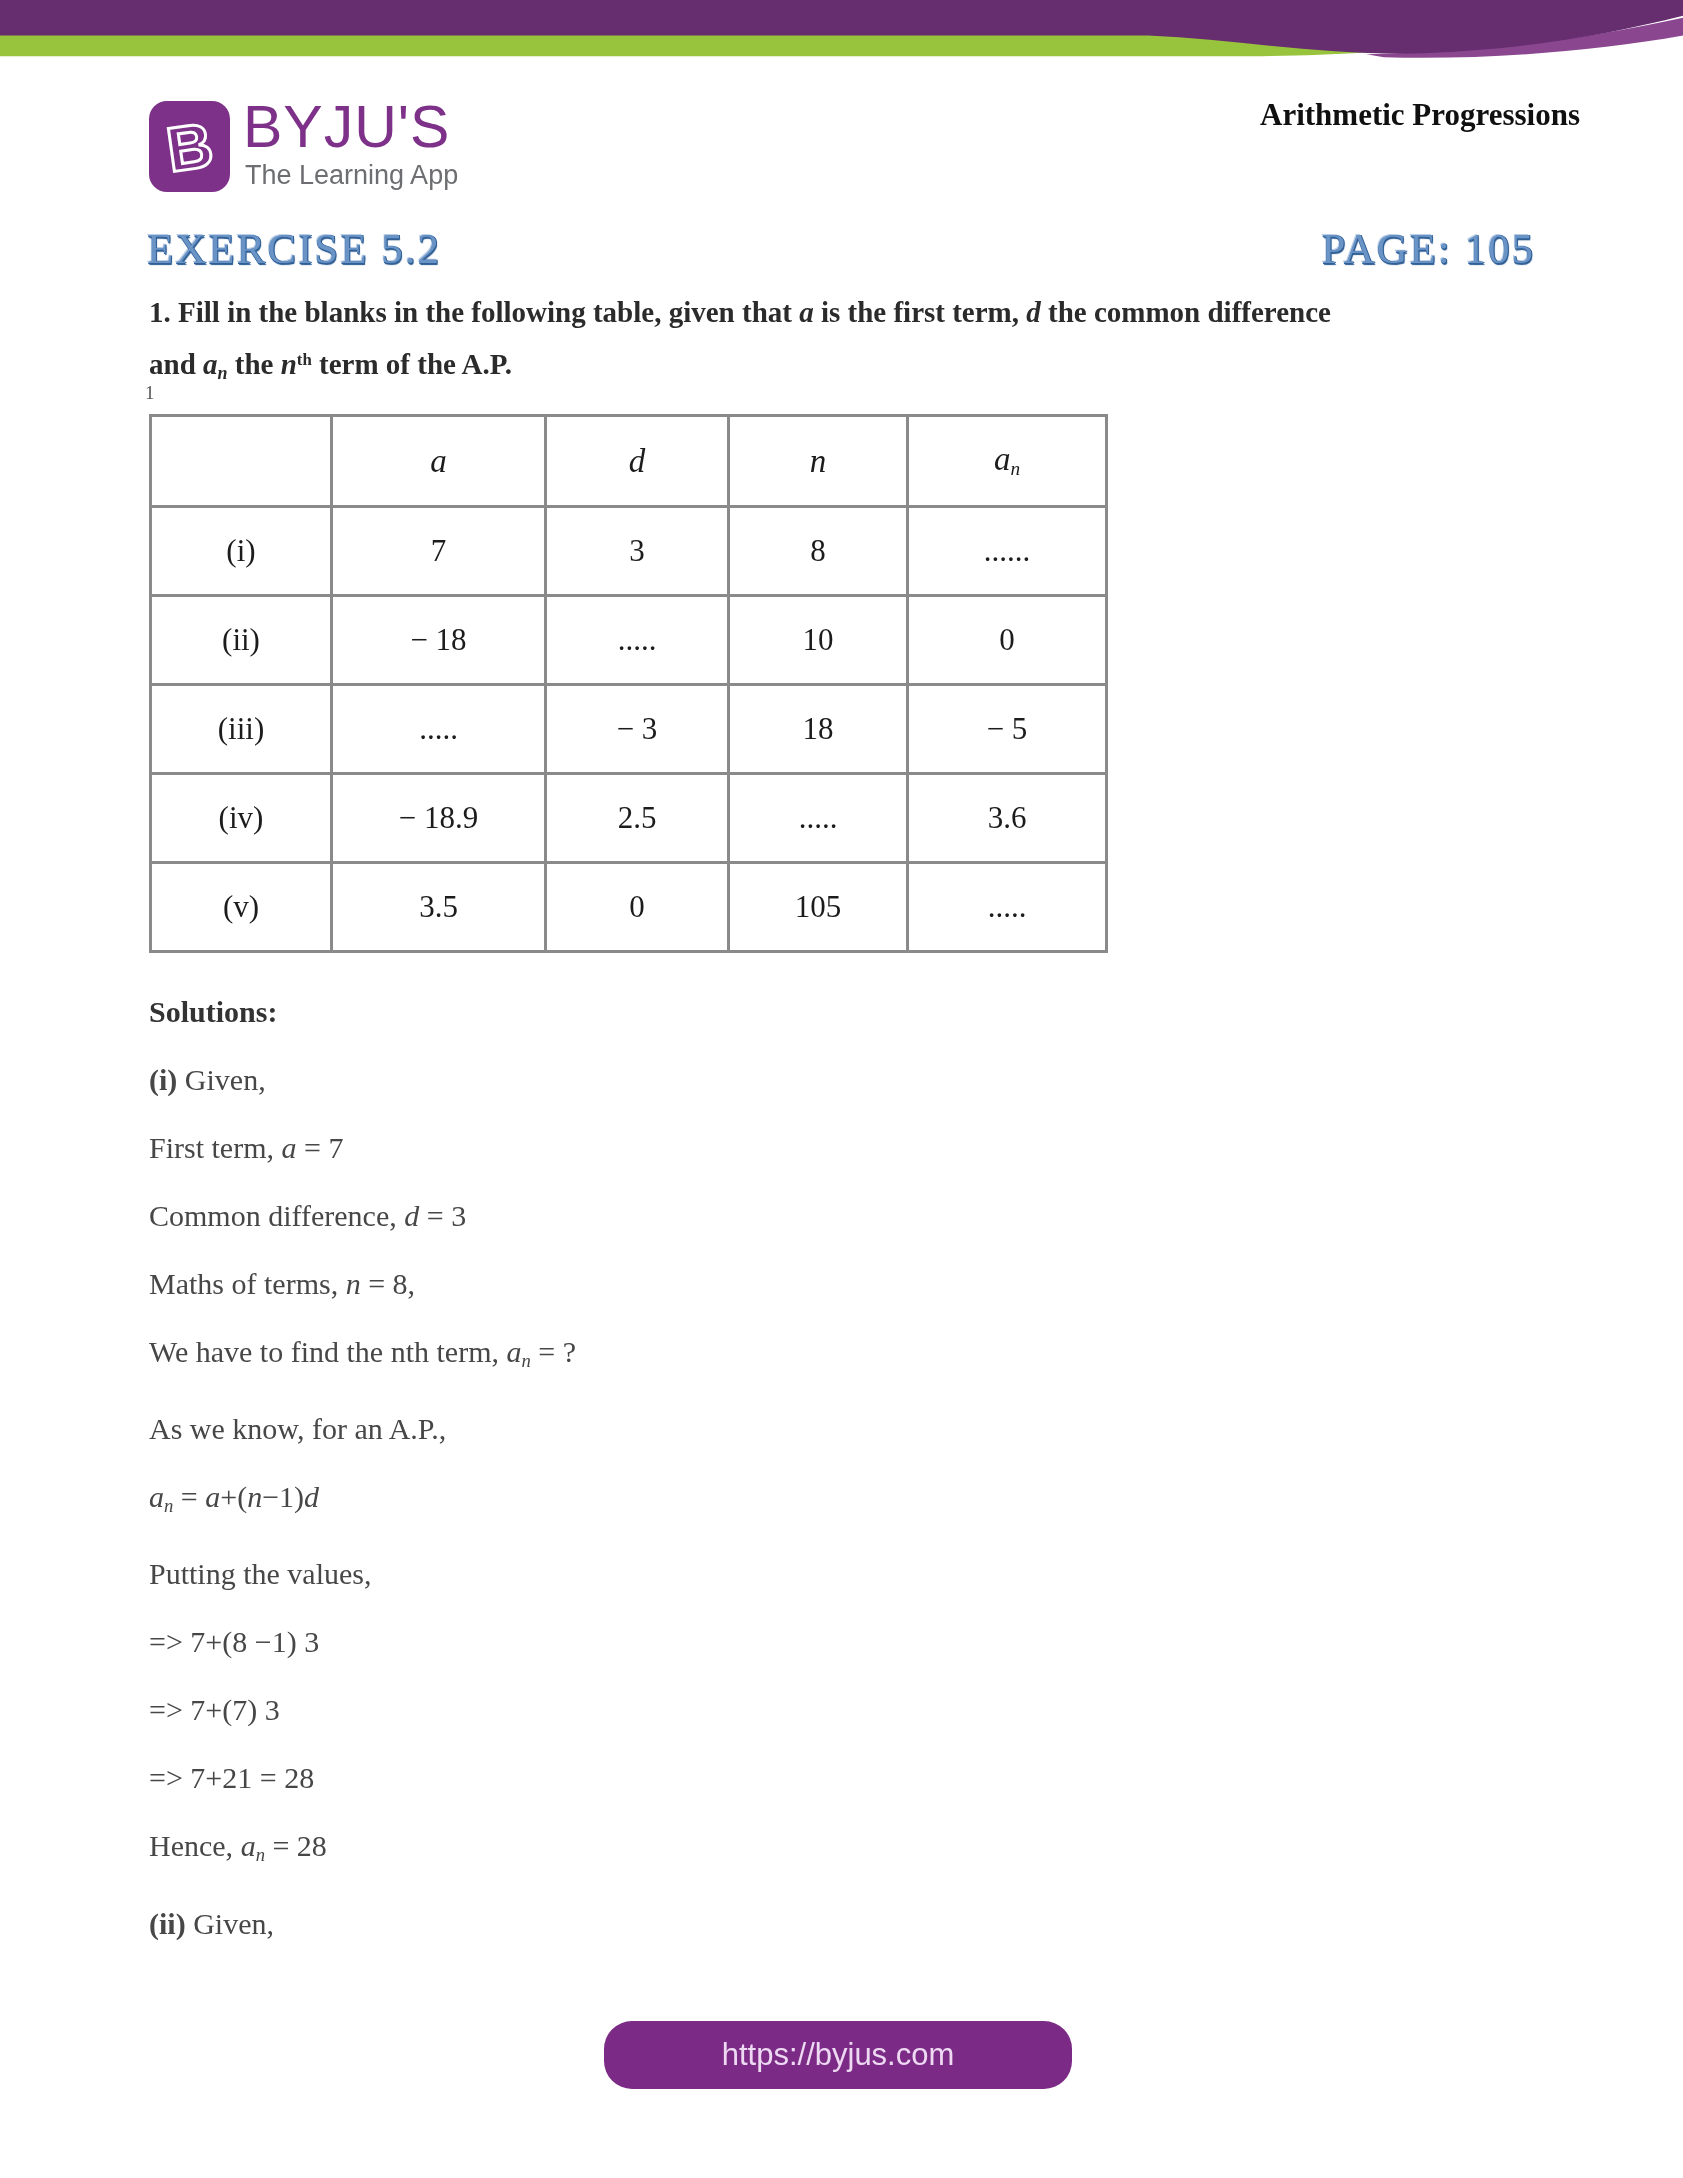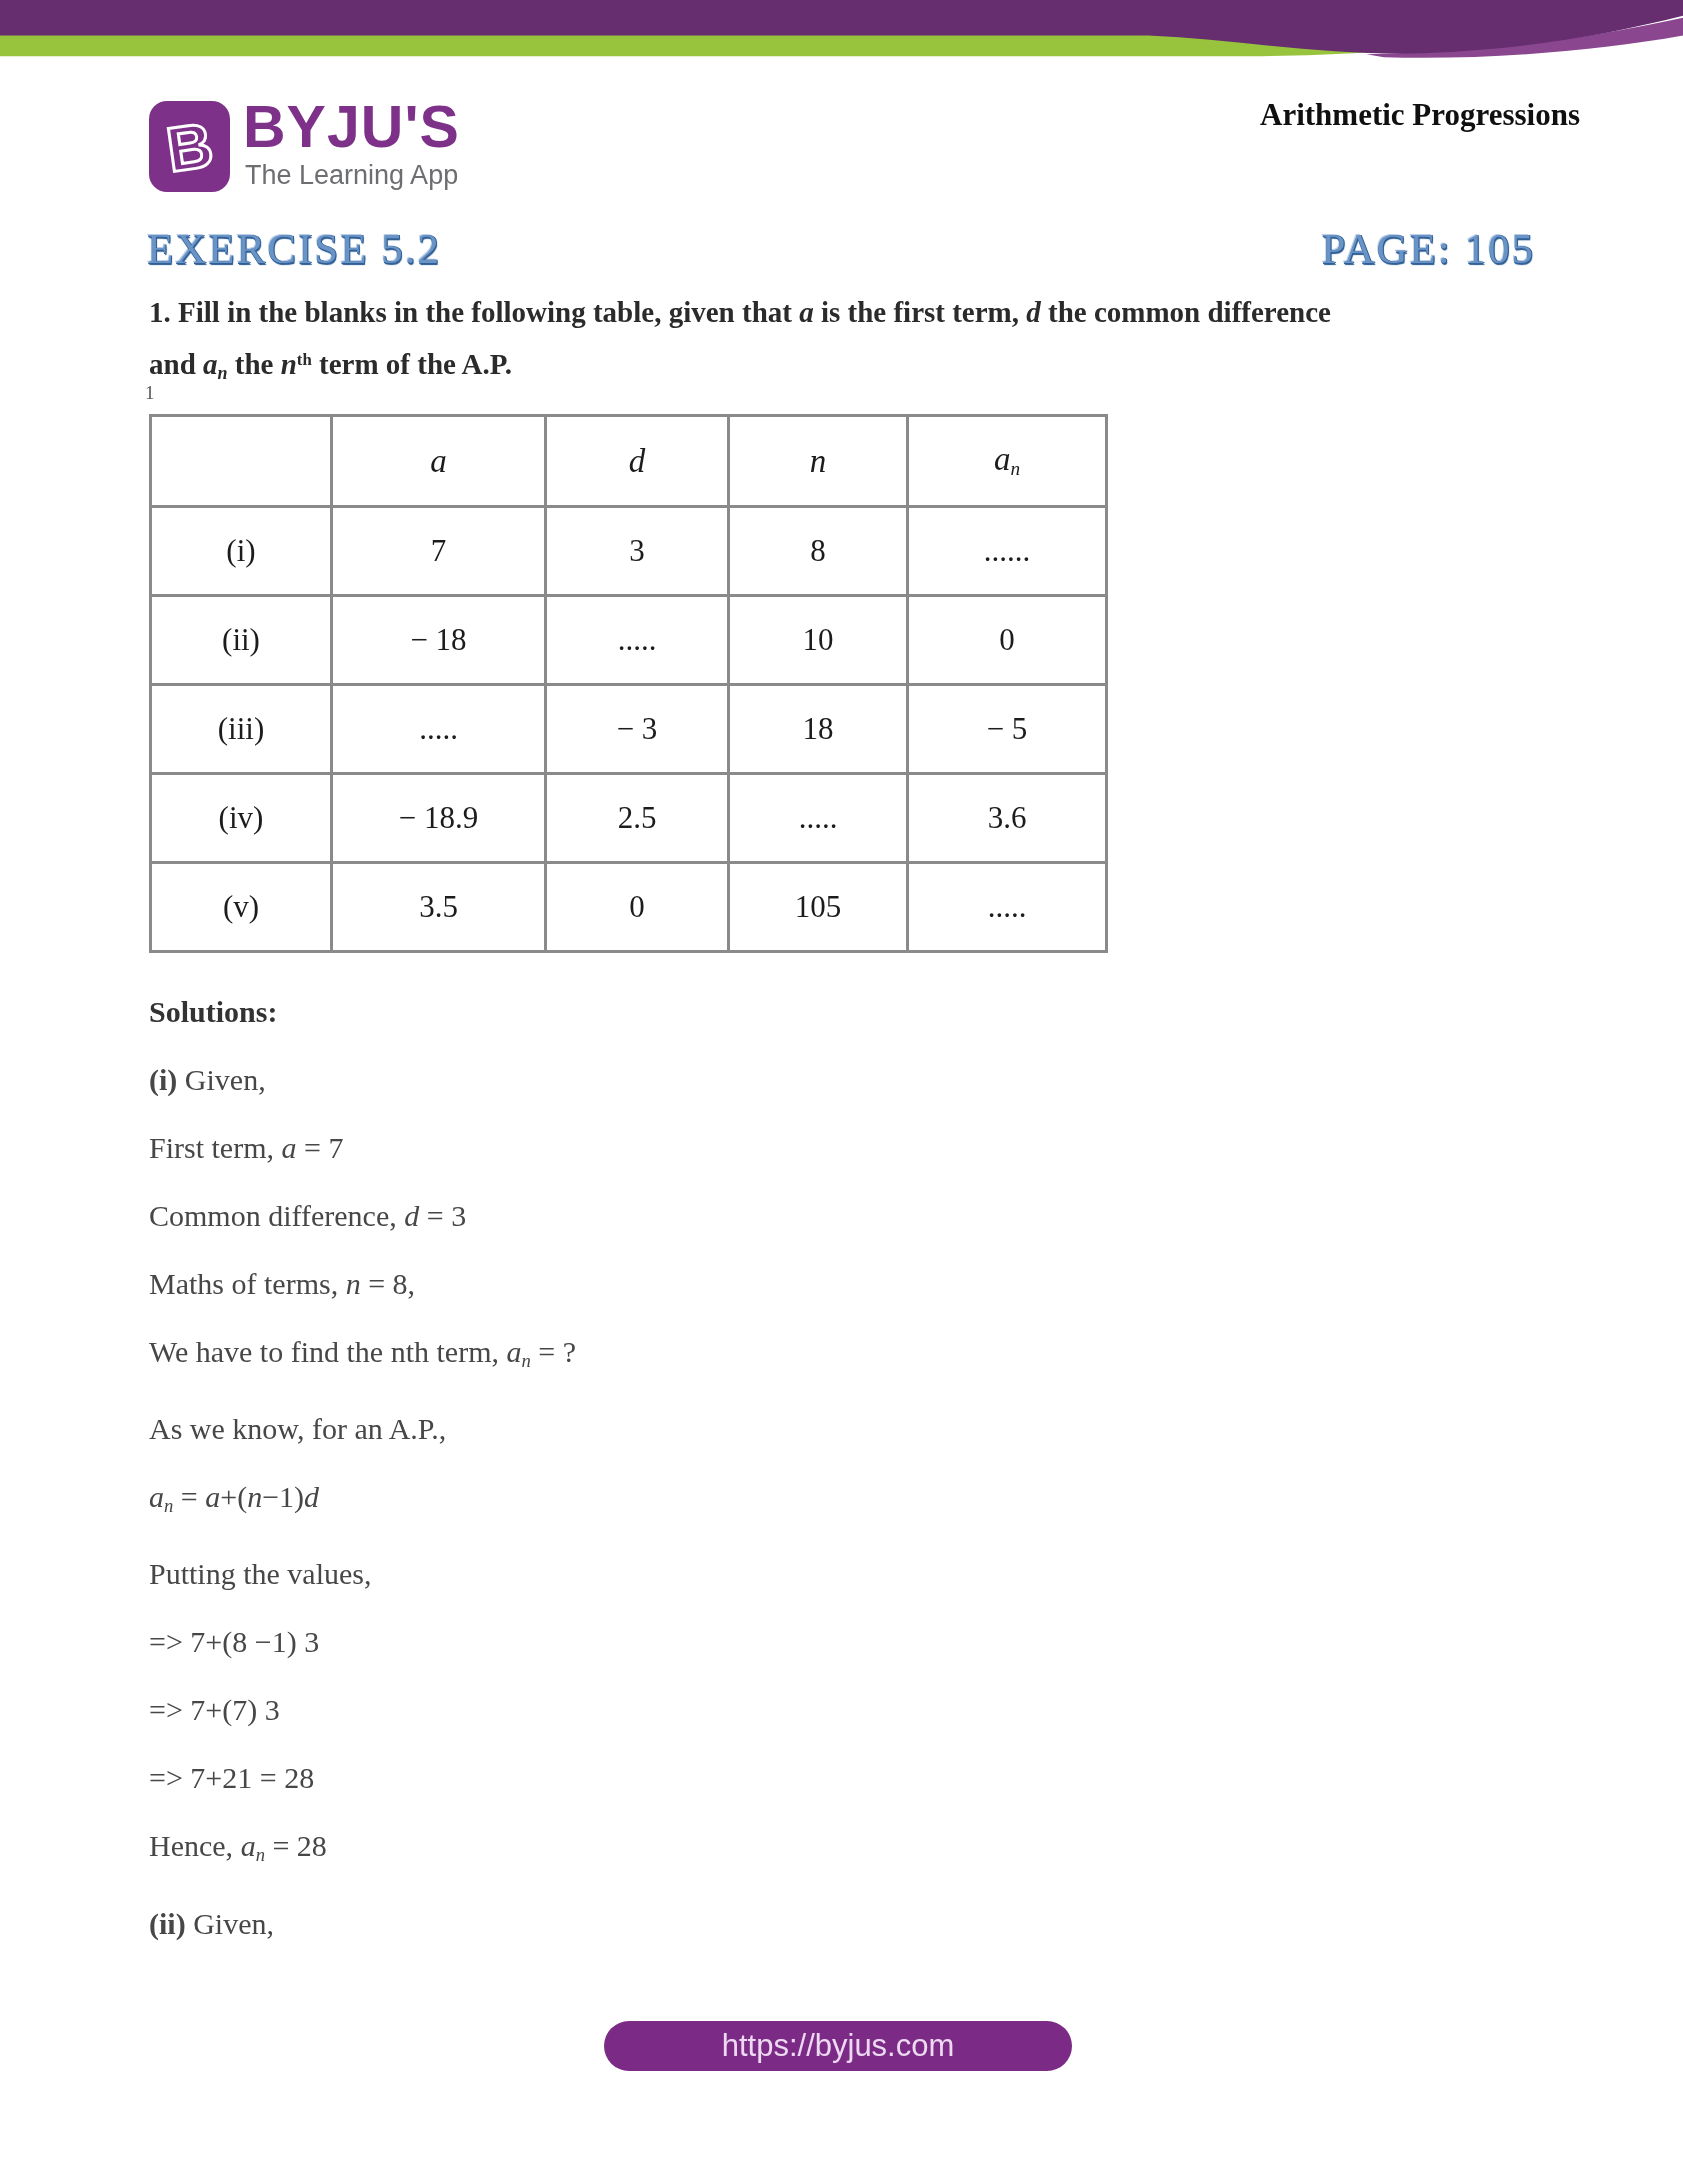--- a/index.html
+++ b/index.html
@@ -12,21 +12,21 @@
   .banner .plight{fill:var(--purple_light);}
   .banner .pdark{fill:var(--purple_dark);}
 
   
   .logo{position:absolute;left:149px;top:99px;}
   .logo-tile{position:absolute;left:0;top:2px;width:81px;height:91px;background:var(--logo_purple);
              border-radius:18px;display:flex;align-items:center;justify-content:center;}
   .logo-b{font-family:"Liberation Sans",sans-serif;font-weight:bold;font-size:63px;
           color:transparent;-webkit-text-stroke:3px #fff;transform:rotate(-8deg);}
   .logo-word{position:absolute;left:94px;top:-6px;font-family:"Liberation Sans",sans-serif;
-             font-weight:bold;font-size:59px;letter-spacing:1px;color:var(--logo_purple);white-space:nowrap;}
+             font-weight:normal;font-size:59px;letter-spacing:1px;color:var(--logo_purple);white-space:nowrap;}
   .logo-tag{position:absolute;left:96px;top:61px;font-family:"Liberation Sans",sans-serif;
             font-size:27px;color:#6d6e71;white-space:nowrap;}
 
   
   .doc-title{position:absolute;right:103px;top:95px;text-align:right;
              font-weight:bold;font-size:31px;line-height:40px;color:#101010;}
 
   
   .fancy{position:absolute;font-weight:normal;font-size:43px;letter-spacing:2px;color:#6a93c6;
          text-shadow:1px 0 #2f6098,0 1px #2f6098,1px 2px 1px #24558c,-1px -1px 0 #b9cde6;
@@ -52,21 +52,21 @@
   
   .solutions{position:absolute;left:149px;top:996px;width:1287px;}
   .solutions p{margin:0 0 37px 0;font-size:30px;line-height:31px;color:#474747;}
   .solutions p.head{font-weight:bold;color:#333;}
   .seg-b{font-weight:bold;}
   .seg-i{font-style:italic;}
   .seg-sub{font-size:0.62em;vertical-align:-0.28em;}
   .seg-sup{font-size:0.58em;vertical-align:0.55em;}
 
   
-  .url-pill{position:absolute;left:604px;top:2021px;width:468px;height:50px;border-radius:28px;
+  .url-pill{position:absolute;left:604px;top:2021px;width:468px;height:68px;border-radius:28px;
             background:var(--button_purple);display:flex;align-items:center;justify-content:center;
             font-family:"Liberation Sans",sans-serif;font-size:31px;color:#eed9f3;cursor:pointer;}
 </style>
 </head>
 <body>
 
 <div class="page">
 
   <svg class="banner" viewBox="0 0 1700 80" preserveAspectRatio="none">
     <path class="green" d="M0 34 L1270 34 C1340 34 1392 40 1452 46 C1400 53 1330 57 1240 57 L0 57 Z"></path>

